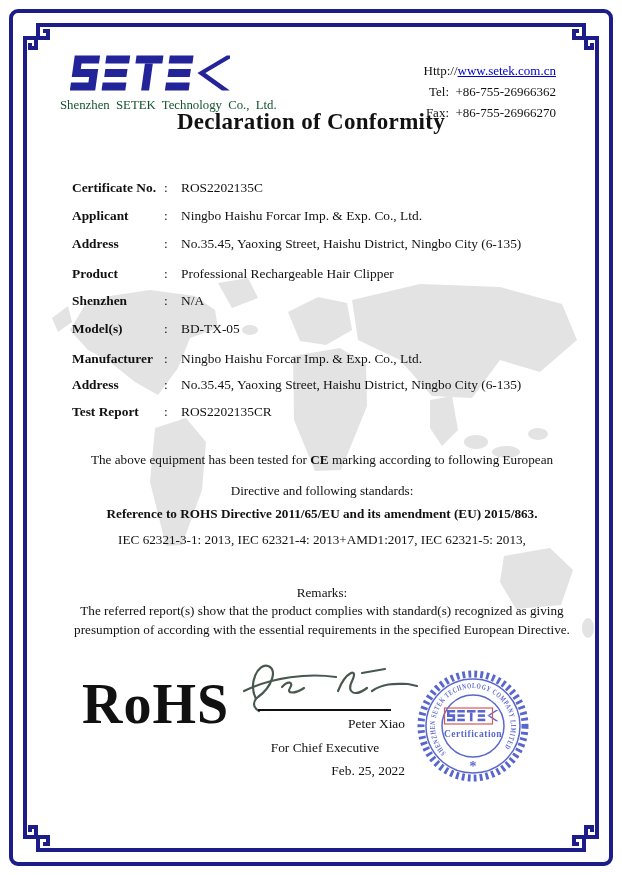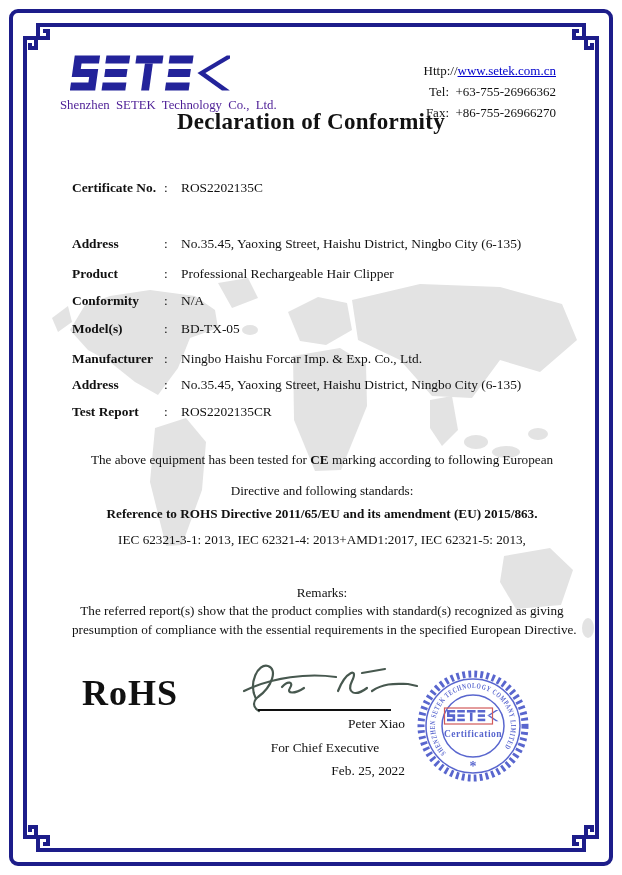--- a/index.html
+++ b/index.html
@@ -4,39 +4,39 @@
 <style>
   html,body { margin:0; padding:0; background:#ffffff; }
   .page {
     position:relative; width:622px; height:875px; background:#ffffff;
     font-family:"Liberation Serif", serif; color:#111; overflow:hidden;
   }
   .abs { position:absolute; }
 
   
   .logo-svg { position:absolute; left:70px; top:50px; width:160px; height:46px; }
-  .logo-sub { position:absolute; left:60px; top:98px; font-size:12.8px; color:#4c1d95; word-spacing:3px; white-space:nowrap; }
+  .logo-sub { position:absolute; left:60px; top:98px; font-size:12.8px; color:#14532d; word-spacing:3px; white-space:nowrap; }
   .contact { position:absolute; right:66px; top:60px; text-align:right; font-size:13px; line-height:21px; white-space:nowrap; }
   .contact .link { color:#0000cc; text-decoration:underline; cursor:pointer; }
 
   
   .title { position:absolute; left:0; right:0; top:109px; margin:0; text-align:center;
            font-size:23px; font-weight:bold; letter-spacing:0.3px; }
 
   
   .frow { position:absolute; left:72px; width:505px; font-size:13.4px; white-space:nowrap; }
   .flabel { display:inline-block; width:92px; font-weight:bold; }
   .fcolon { display:inline-block; width:17px; text-align:left; }
 
   
   .bline { position:absolute; left:72px; width:500px; font-size:13.2px; white-space:nowrap;text-align:center; }
   .bold { font-weight:bold; }
 
   
-  .rohs { position:absolute; left:82px; top:672px; font-size:36px; font-weight:bold; letter-spacing:1px; }
+  .rohs { position:absolute; left:82px; top:672px; font-size:56px; font-weight:bold; letter-spacing:1px; }
   .sig-svg { position:absolute; left:238px; top:655px; width:185px; height:58px; }
   .sig-line { position:absolute; left:258px; top:709px; width:133px; border-top:2px solid #101010; }
   .sig-name  { position:absolute; left:245px; top:716px; width:160px; text-align:right; font-size:13.4px; }
   .sig-title { position:absolute; left:235px; top:740px; width:180px; text-align:center; font-size:13.4px; }
   .sig-date  { position:absolute; left:245px; top:763px; width:160px; text-align:right; font-size:13.4px; }
   .seal-svg { position:absolute; left:412px; top:665px; width:122px; height:122px; opacity:0.88; }
 </style>
 </head>
 <body>
 
@@ -113,37 +113,40 @@
           <polygon points="0,22 10,22 44,44 34,44"></polygon>
         </g>
       </g>
     </defs>
     <use href="#logoShape" fill="#23239a" transform="skewX(-8) translate(6,0)"></use>
   </svg>
   <div class="logo-sub">Shenzhen SETEK Technology Co., Ltd.</div>
 
   <div class="contact">
     <div><span>Http://</span><span class="link">www.setek.com.cn</span></div>
-    <div><span>Tel:</span>&nbsp;&nbsp;<span>+63-755-26966362</span></div>
+    <div><span>Tel:</span>&nbsp;&nbsp;<span>+86-755-26966362</span></div>
     <div><span>Fax:</span>&nbsp;&nbsp;<span>+86-755-26966270</span></div>
   </div>
 
   <h1 class="title">Declaration of Conformity</h1>
 
   <div class="frow" style="top:180px">
     <span class="flabel">Certificate No.</span><span class="fcolon">:</span><span class="fvalue">ROS2202135C</span>
   </div>
+  <div class="frow" style="top:208px">
+    <span class="flabel">Applicant</span><span class="fcolon">:</span><span class="fvalue">Ningbo Haishu Forcar Imp. &amp; Exp. Co., Ltd.</span>
+  </div>
   <div class="frow" style="top:236px">
     <span class="flabel">Address</span><span class="fcolon">:</span><span class="fvalue">No.35.45, Yaoxing Street, Haishu District, Ningbo City (6-135)</span>
   </div>
   <div class="frow" style="top:266px">
     <span class="flabel">Product</span><span class="fcolon">:</span><span class="fvalue">Professional Rechargeable Hair Clipper</span>
   </div>
   <div class="frow" style="top:293px">
-    <span class="flabel">Conformity</span><span class="fcolon">:</span><span class="fvalue">N/A</span>
+    <span class="flabel">Shenzhen</span><span class="fcolon">:</span><span class="fvalue">N/A</span>
   </div>
   <div class="frow" style="top:321px">
     <span class="flabel">Model(s)</span><span class="fcolon">:</span><span class="fvalue">BD-TX-05</span>
   </div>
   <div class="frow" style="top:351px">
     <span class="flabel">Manufacturer</span><span class="fcolon">:</span><span class="fvalue">Ningbo Haishu Forcar Imp. &amp; Exp. Co., Ltd.</span>
   </div>
   <div class="frow" style="top:377px">
     <span class="flabel">Address</span><span class="fcolon">:</span><span class="fvalue">No.35.45, Yaoxing Street, Haishu District, Ningbo City (6-135)</span>
   </div>
@@ -152,21 +155,21 @@
   </div>
 
   <div class="bline" style="top:452px">
     <span>The above equipment has been tested for </span><span class="bold">CE</span><span> marking according to following European</span>
   </div>
   <div class="bline" style="top:483px">Directive and following standards:</div>
   <div class="bline bold" style="top:506px">Reference to ROHS Directive 2011/65/EU and its amendment (EU) 2015/863.</div>
   <div class="bline" style="top:532px">IEC 62321-3-1: 2013, IEC 62321-4: 2013+AMD1:2017, IEC 62321-5: 2013,</div>
   <div class="bline" style="top:603px">The referred report(s) show that the product complies with standard(s) recognized as giving</div>
   <div class="bline" style="top:585px">Remarks:</div>
-  <div class="bline" style="top:622px">presumption of compliance with the essential requirements in the specified European Directive.</div>
+  <div class="bline" style="top:622px">presumption of according with the essential requirements in the specified European Directive.</div>
 
   <div class="rohs">RoHS</div>
 
   <svg class="sig-svg" viewBox="0 0 185 58">
     <g stroke="#47584f" stroke-width="2.2" fill="none" stroke-linecap="round">
       <path d="M18,44 C10,28 20,8 30,11 C40,14 34,32 20,42 C15,46 14,52 21,56"></path>
       <path d="M6,36 C35,22 70,18 98,22"></path>
       <path d="M44,32 C50,25 56,27 52,33 C48,39 57,39 66,33"></path>
       <path d="M100,36 C108,16 121,12 114,26 C108,38 117,42 129,33"></path>
       <path d="M124,18 L147,14"></path>

